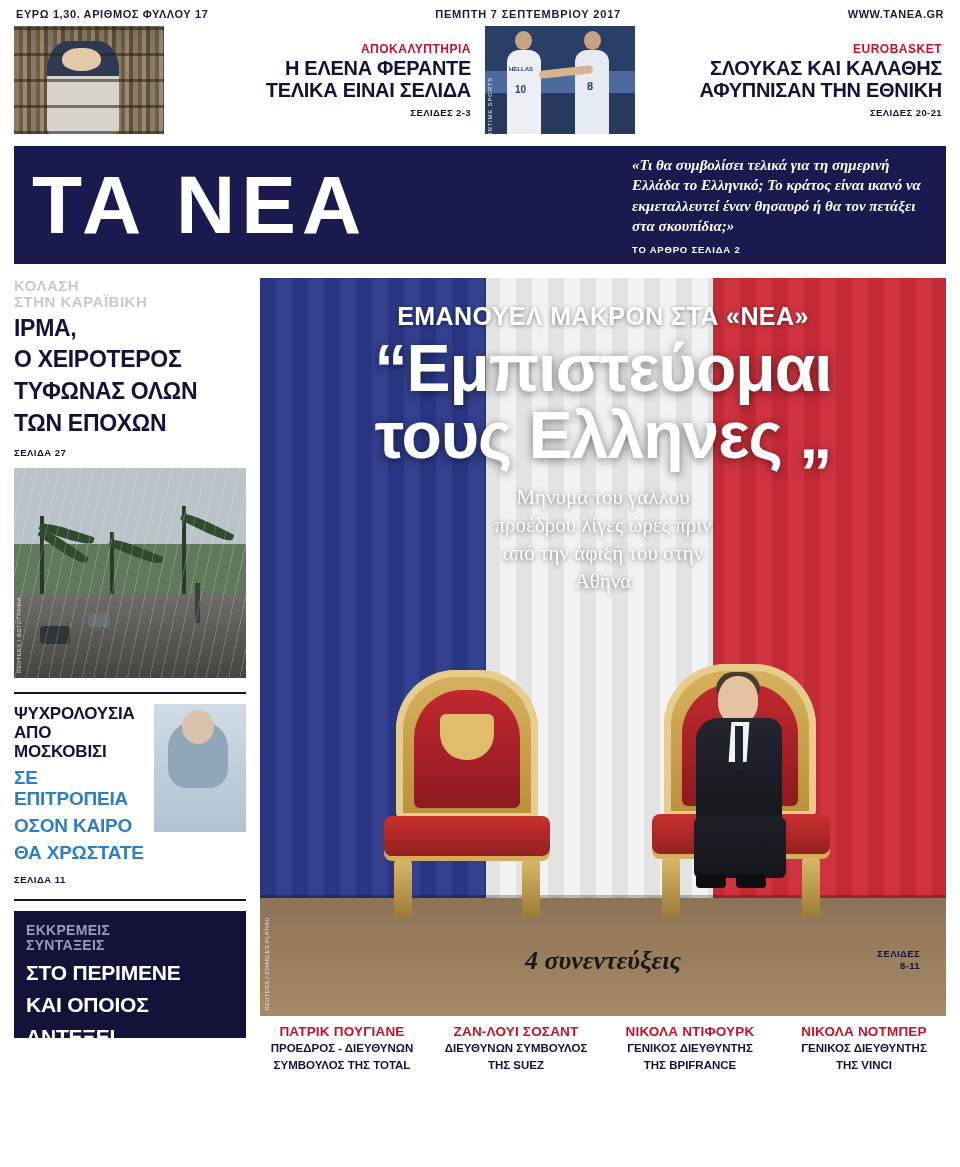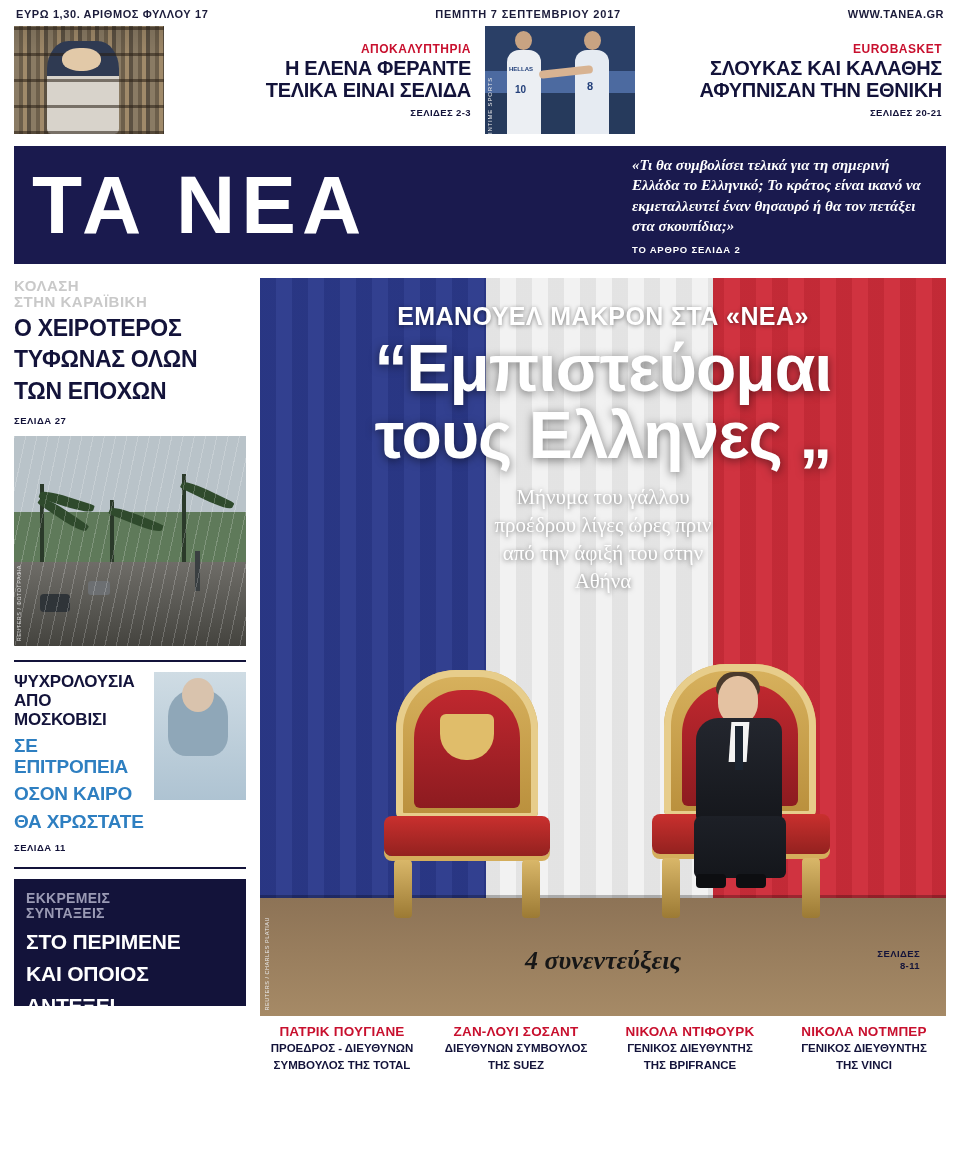--- a/index.html
+++ b/index.html
@@ -571,20 +571,21 @@
     </div>
   </div>
 
   <div class="body">
 
     <div class="left-col">
 
       <div>
         <div class="overkicker">ΚΟΛΑΣΗ</div>
         <div class="overkicker">ΣΤΗΝ ΚΑΡΑΪΒΙΚΗ</div>
+        <div class="left-head">ΙΡΜΑ,</div>
         <div class="left-head">Ο ΧΕΙΡΟΤΕΡΟΣ</div>
         <div class="left-head">ΤΥΦΩΝΑΣ ΟΛΩΝ</div>
         <div class="left-head">ΤΩΝ ΕΠΟΧΩΝ</div>
         <div class="pageref">ΣΕΛΙΔΑ 27</div>
 
         <div class="hurricane">
           <div class="palm" style="left:26px; height:86px;"></div>
           <div class="frond" style="left:26px; top:52px; transform:rotate(18deg);"></div>
           <div class="frond" style="left:26px; top:58px; transform:rotate(34deg);"></div>
           <div class="palm" style="left:96px; height:70px;"></div>

